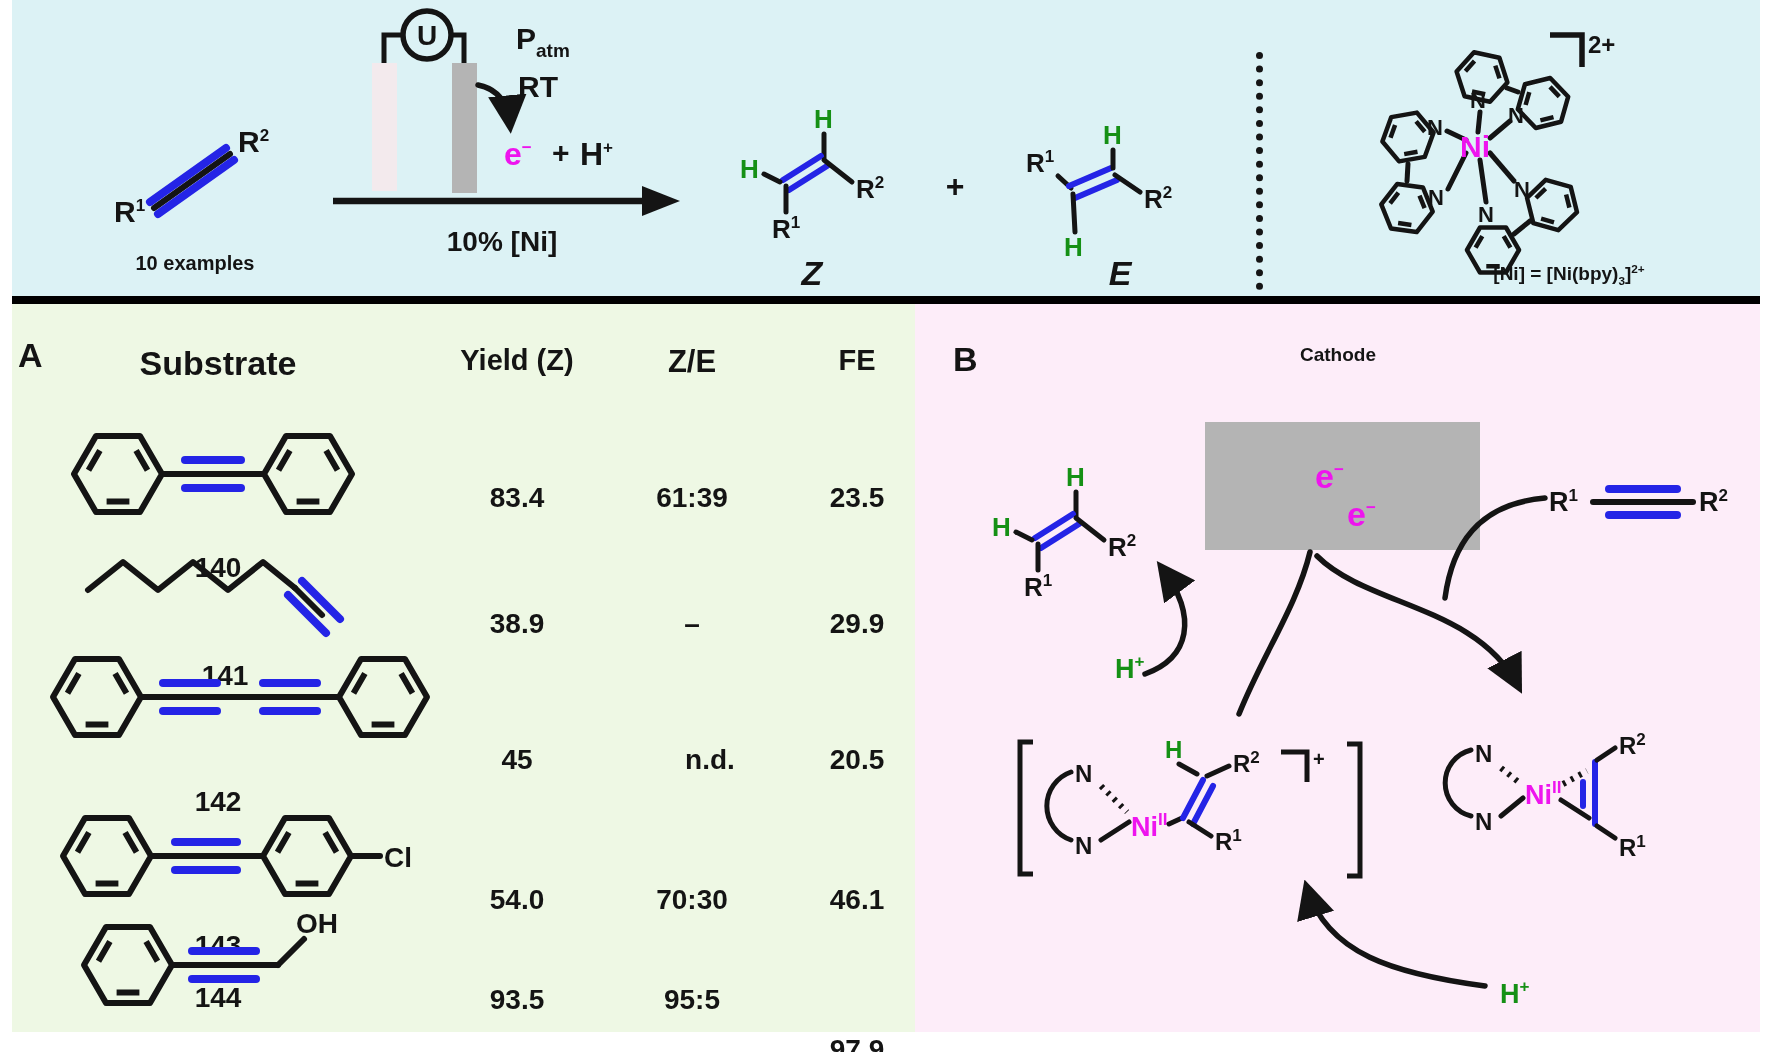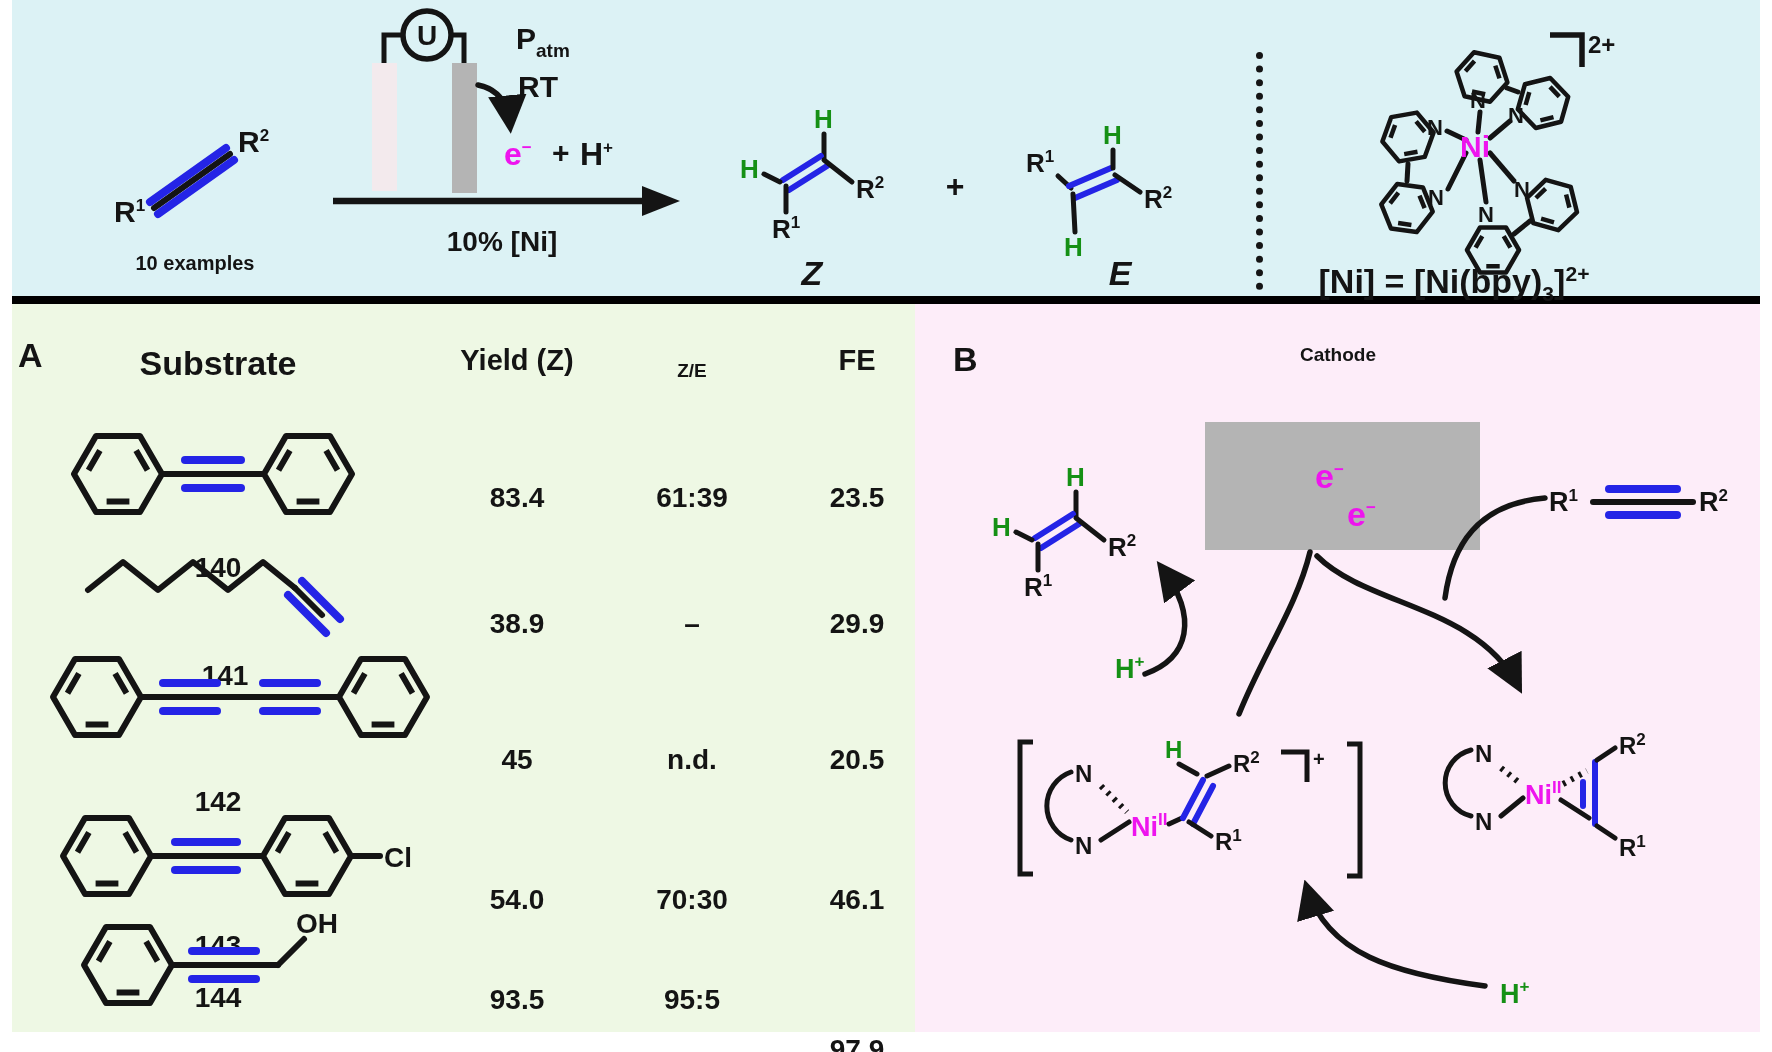--- a/index.html
+++ b/index.html
@@ -121,28 +121,28 @@
     <text x="150" y="93" font-size="22">N</text>
     <text x="188" y="108" font-size="22">N</text>
     <text x="107" y="120" font-size="22">N</text>
     <text x="108" y="190" font-size="22">N</text>
     <text x="158" y="207" font-size="22">N</text>
     <text x="194" y="182" font-size="22">N</text>
     <text x="140" y="142" font-size="30" class="mag">Ni</text>
     <path d="M230,20 H262 V52" stroke="#141414" stroke-width="5.5" fill="none"></path>
     <text x="268" y="38" font-size="24">2+</text>
   </svg>
-  <div class="abs lbl ctr" style="left:1294px;top:262px;width:320px;font-size:34px">
+  <div class="abs lbl ctr" style="left:1409px;top:262px;width:320px;font-size:19px">
     <span>[Ni] = [Ni(bpy)</span><sub>3</sub><span>]</span><sup>2+</sup>
   </div>
 
   <div class="abs lbl big" style="left:18px;top:336px">A</div>
   <div class="abs lbl ctr" style="left:128px;top:344px;width:180px;font-size:34px">Substrate</div>
   <div class="abs lbl ctr" style="left:427px;top:344px;width:180px;font-size:29px">Yield (Z)</div>
-  <div class="abs lbl ctr" style="left:622px;top:360px;width:140px;font-size:19px">Z/E</div>
+  <div class="abs lbl ctr" style="left:622px;top:344px;width:140px;font-size:31px">Z/E</div>
   <div class="abs lbl ctr" style="left:787px;top:344px;width:140px;font-size:29px">FE</div>
 
   <svg class="abs" style="left:50px;top:405px" width="340" height="140">
     <path class="ring" d="M112.0,69.0 L90.0,107.1 L46.0,107.1 L24.0,69.0 L46.0,30.9 L90.0,30.9 Z M79.4,96.4 L56.6,96.4 M38.5,65.2 L49.9,45.4 M86.1,45.4 L97.5,65.2"></path>
       <path class="ring" d="M302.0,69.0 L280.0,107.1 L236.0,107.1 L214.0,69.0 L236.0,30.9 L280.0,30.9 Z M269.4,96.4 L246.6,96.4 M228.5,65.2 L239.9,45.4 M276.1,45.4 L287.5,65.2"></path>
     <line class="bond" x1="112" y1="69" x2="214" y2="69"></line>
     <line class="bbar" x1="135" y1="55" x2="191" y2="55"></line>
     <line class="bbar" x1="135" y1="83" x2="191" y2="83"></line>
   </svg>
   <div class="abs lbl ctr" style="left:143px;top:552px;width:150px">140</div>
@@ -165,21 +165,21 @@
     <path class="ring" d="M116.0,47.0 L94.0,85.1 L50.0,85.1 L28.0,47.0 L50.0,8.9 L94.0,8.9 Z M83.4,74.4 L60.6,74.4 M42.5,43.2 L53.9,23.4 M90.1,23.4 L101.5,43.2"></path>
       <path class="ring" d="M402.0,47.0 L380.0,85.1 L336.0,85.1 L314.0,47.0 L336.0,8.9 L380.0,8.9 Z M369.4,74.4 L346.6,74.4 M328.5,43.2 L339.9,23.4 M376.1,23.4 L387.5,43.2"></path>
     <line class="bond" x1="116" y1="47" x2="314" y2="47"></line>
     <line class="bbar" x1="138" y1="33" x2="192" y2="33"></line>
       <line class="bbar" x1="138" y1="61" x2="192" y2="61"></line>
     <line class="bbar" x1="238" y1="33" x2="292" y2="33"></line>
       <line class="bbar" x1="238" y1="61" x2="292" y2="61"></line>
   </svg>
   <div class="abs lbl ctr" style="left:143px;top:786px;width:150px">142</div>
   <div class="abs lbl ctr" style="left:447px;top:744px;width:140px">45</div>
-  <div class="abs lbl ctr" style="left:622px;top:744px;width:140px">n.d.</div>
+  <div class="abs lbl ctr" style="left:640px;top:744px;width:140px">n.d.</div>
   <div class="abs lbl ctr" style="left:787px;top:744px;width:140px">20.5</div>
 
   <svg class="abs" style="left:40px;top:790px" width="460" height="140">
     <path class="ring" d="M111.0,66.0 L89.0,104.1 L45.0,104.1 L23.0,66.0 L45.0,27.9 L89.0,27.9 Z M78.4,93.4 L55.6,93.4 M37.5,62.2 L48.9,42.4 M85.1,42.4 L96.5,62.2"></path>
       <path class="ring" d="M311.0,66.0 L289.0,104.1 L245.0,104.1 L223.0,66.0 L245.0,27.9 L289.0,27.9 Z M278.4,93.4 L255.6,93.4 M237.5,62.2 L248.9,42.4 M285.1,42.4 L296.5,62.2"></path>
     <line class="bond" x1="111" y1="66" x2="223" y2="66"></line>
     <line class="bbar" x1="135" y1="52" x2="197" y2="52"></line>
     <line class="bbar" x1="135" y1="80" x2="197" y2="80"></line>
     <line class="bond" x1="311" y1="66" x2="340" y2="66"></line>
     <text x="344" y="77" font-size="28">Cl</text>

